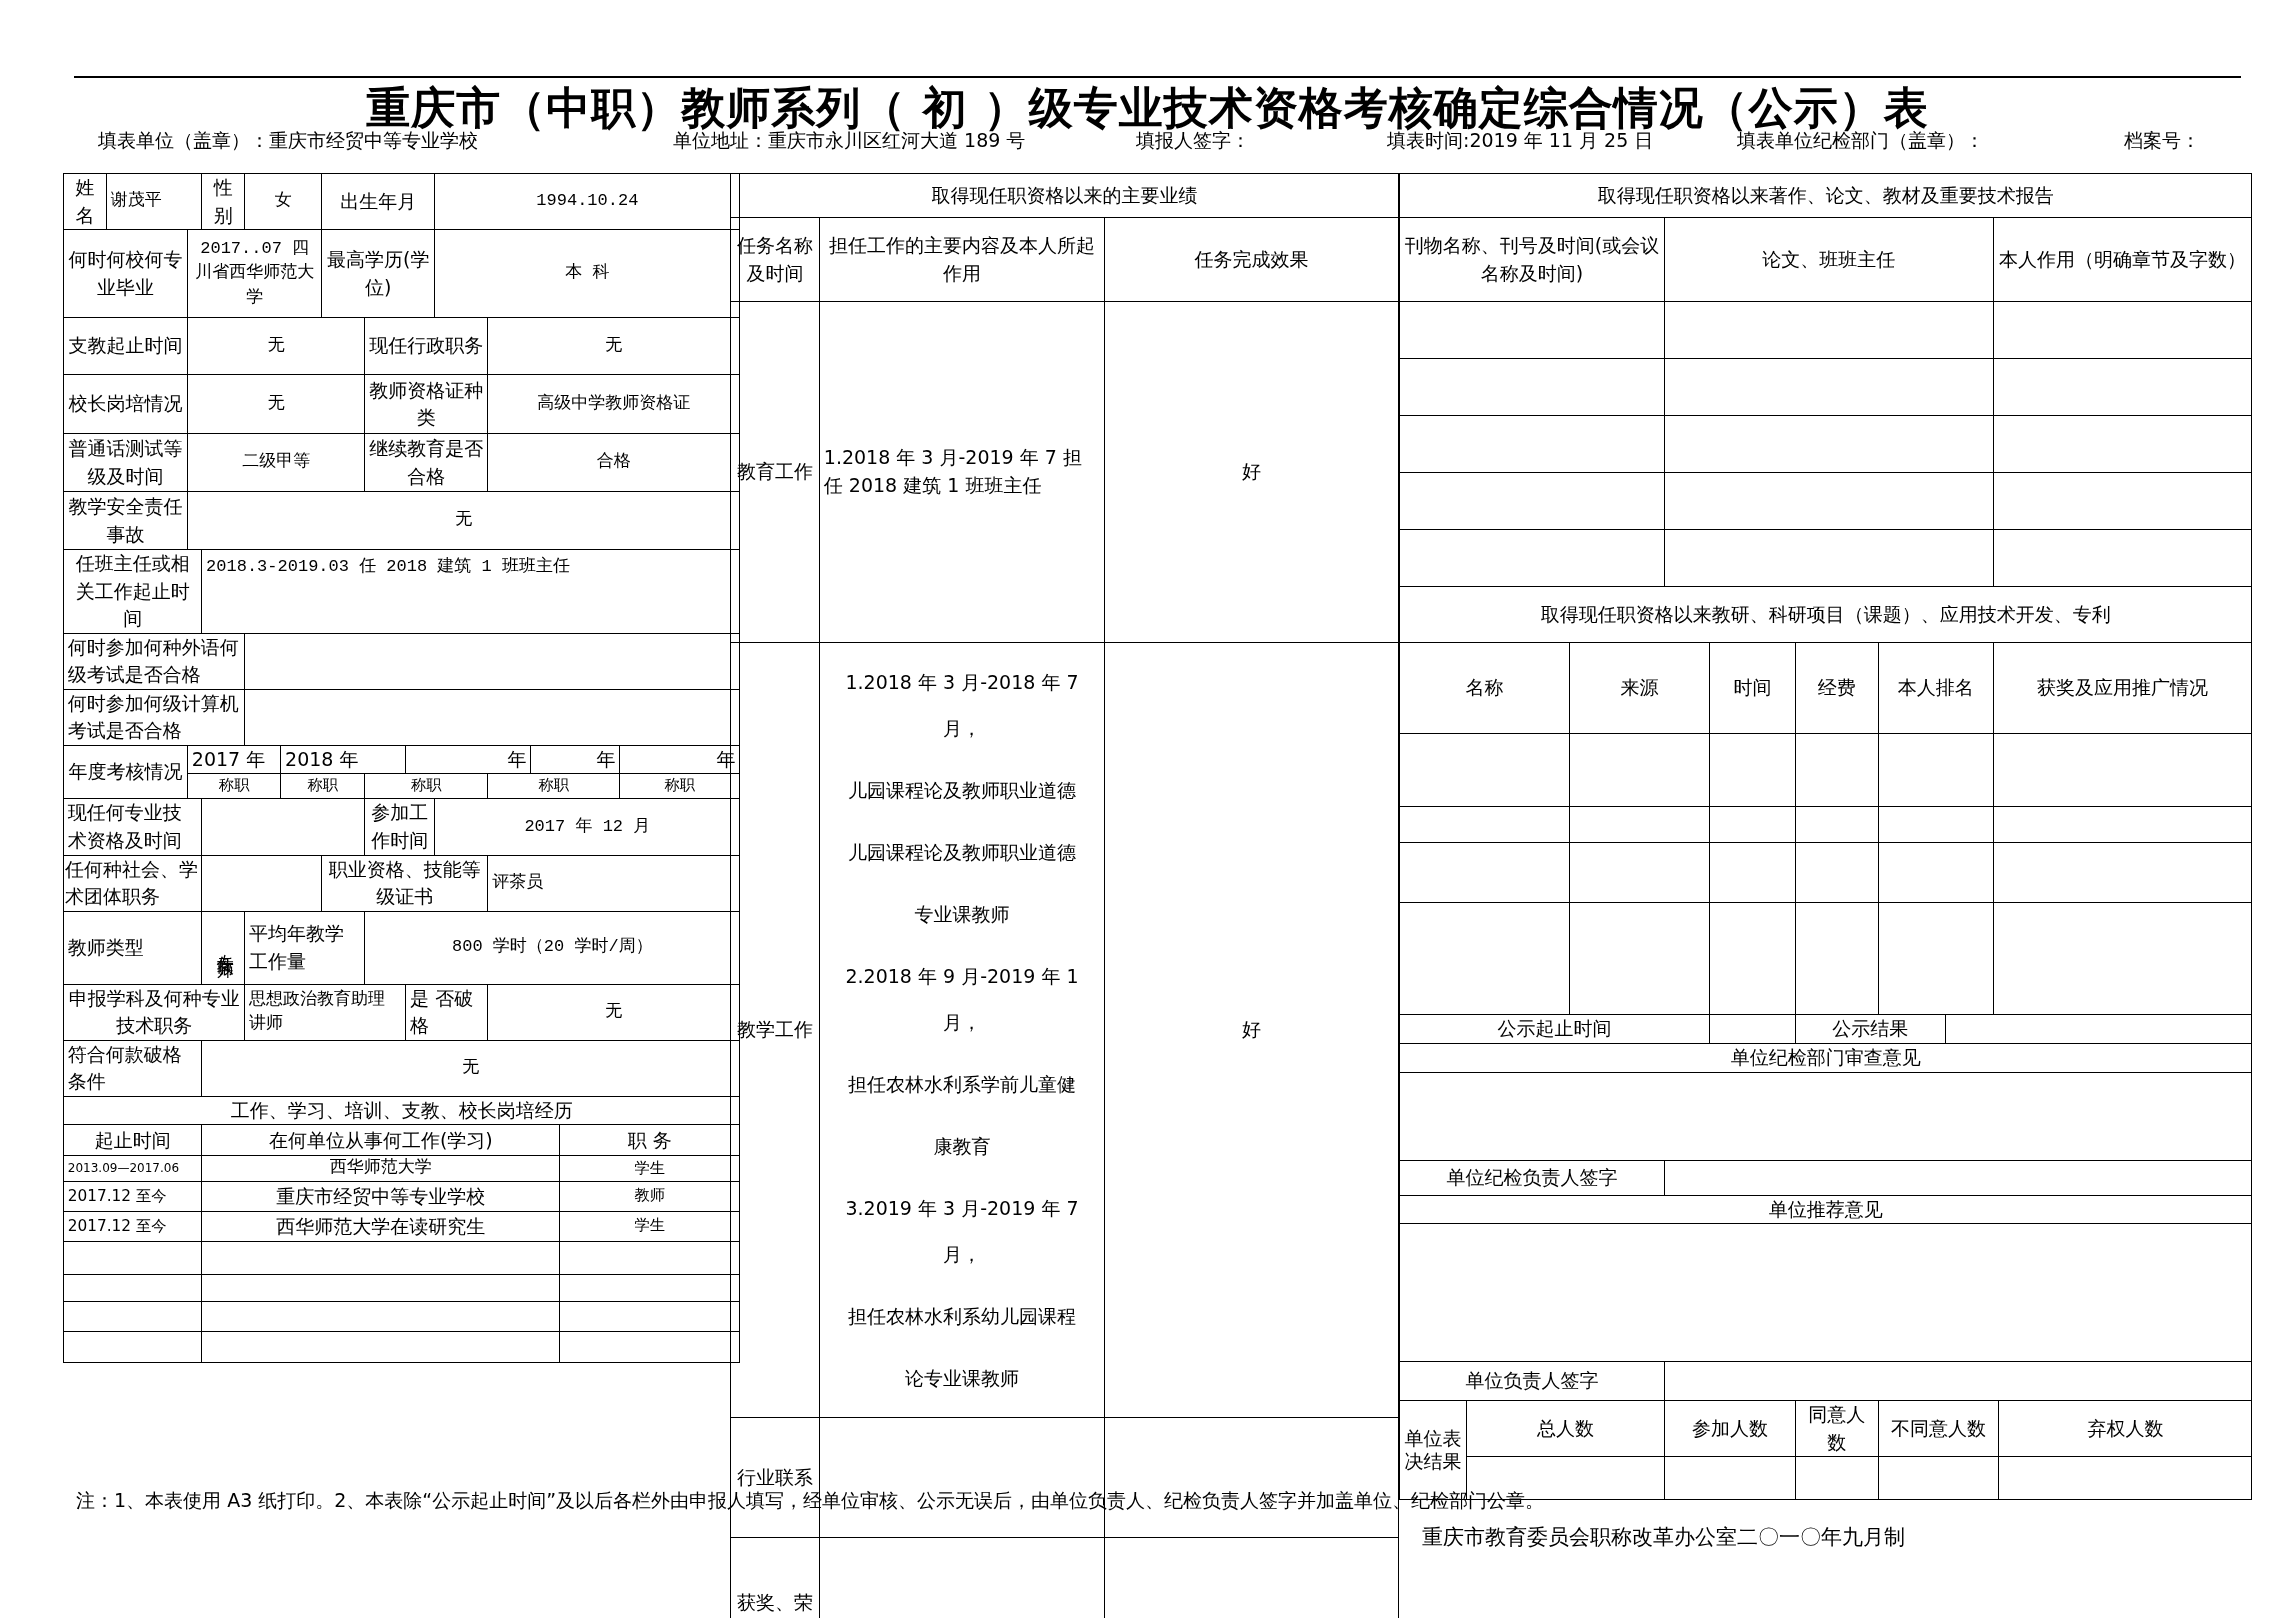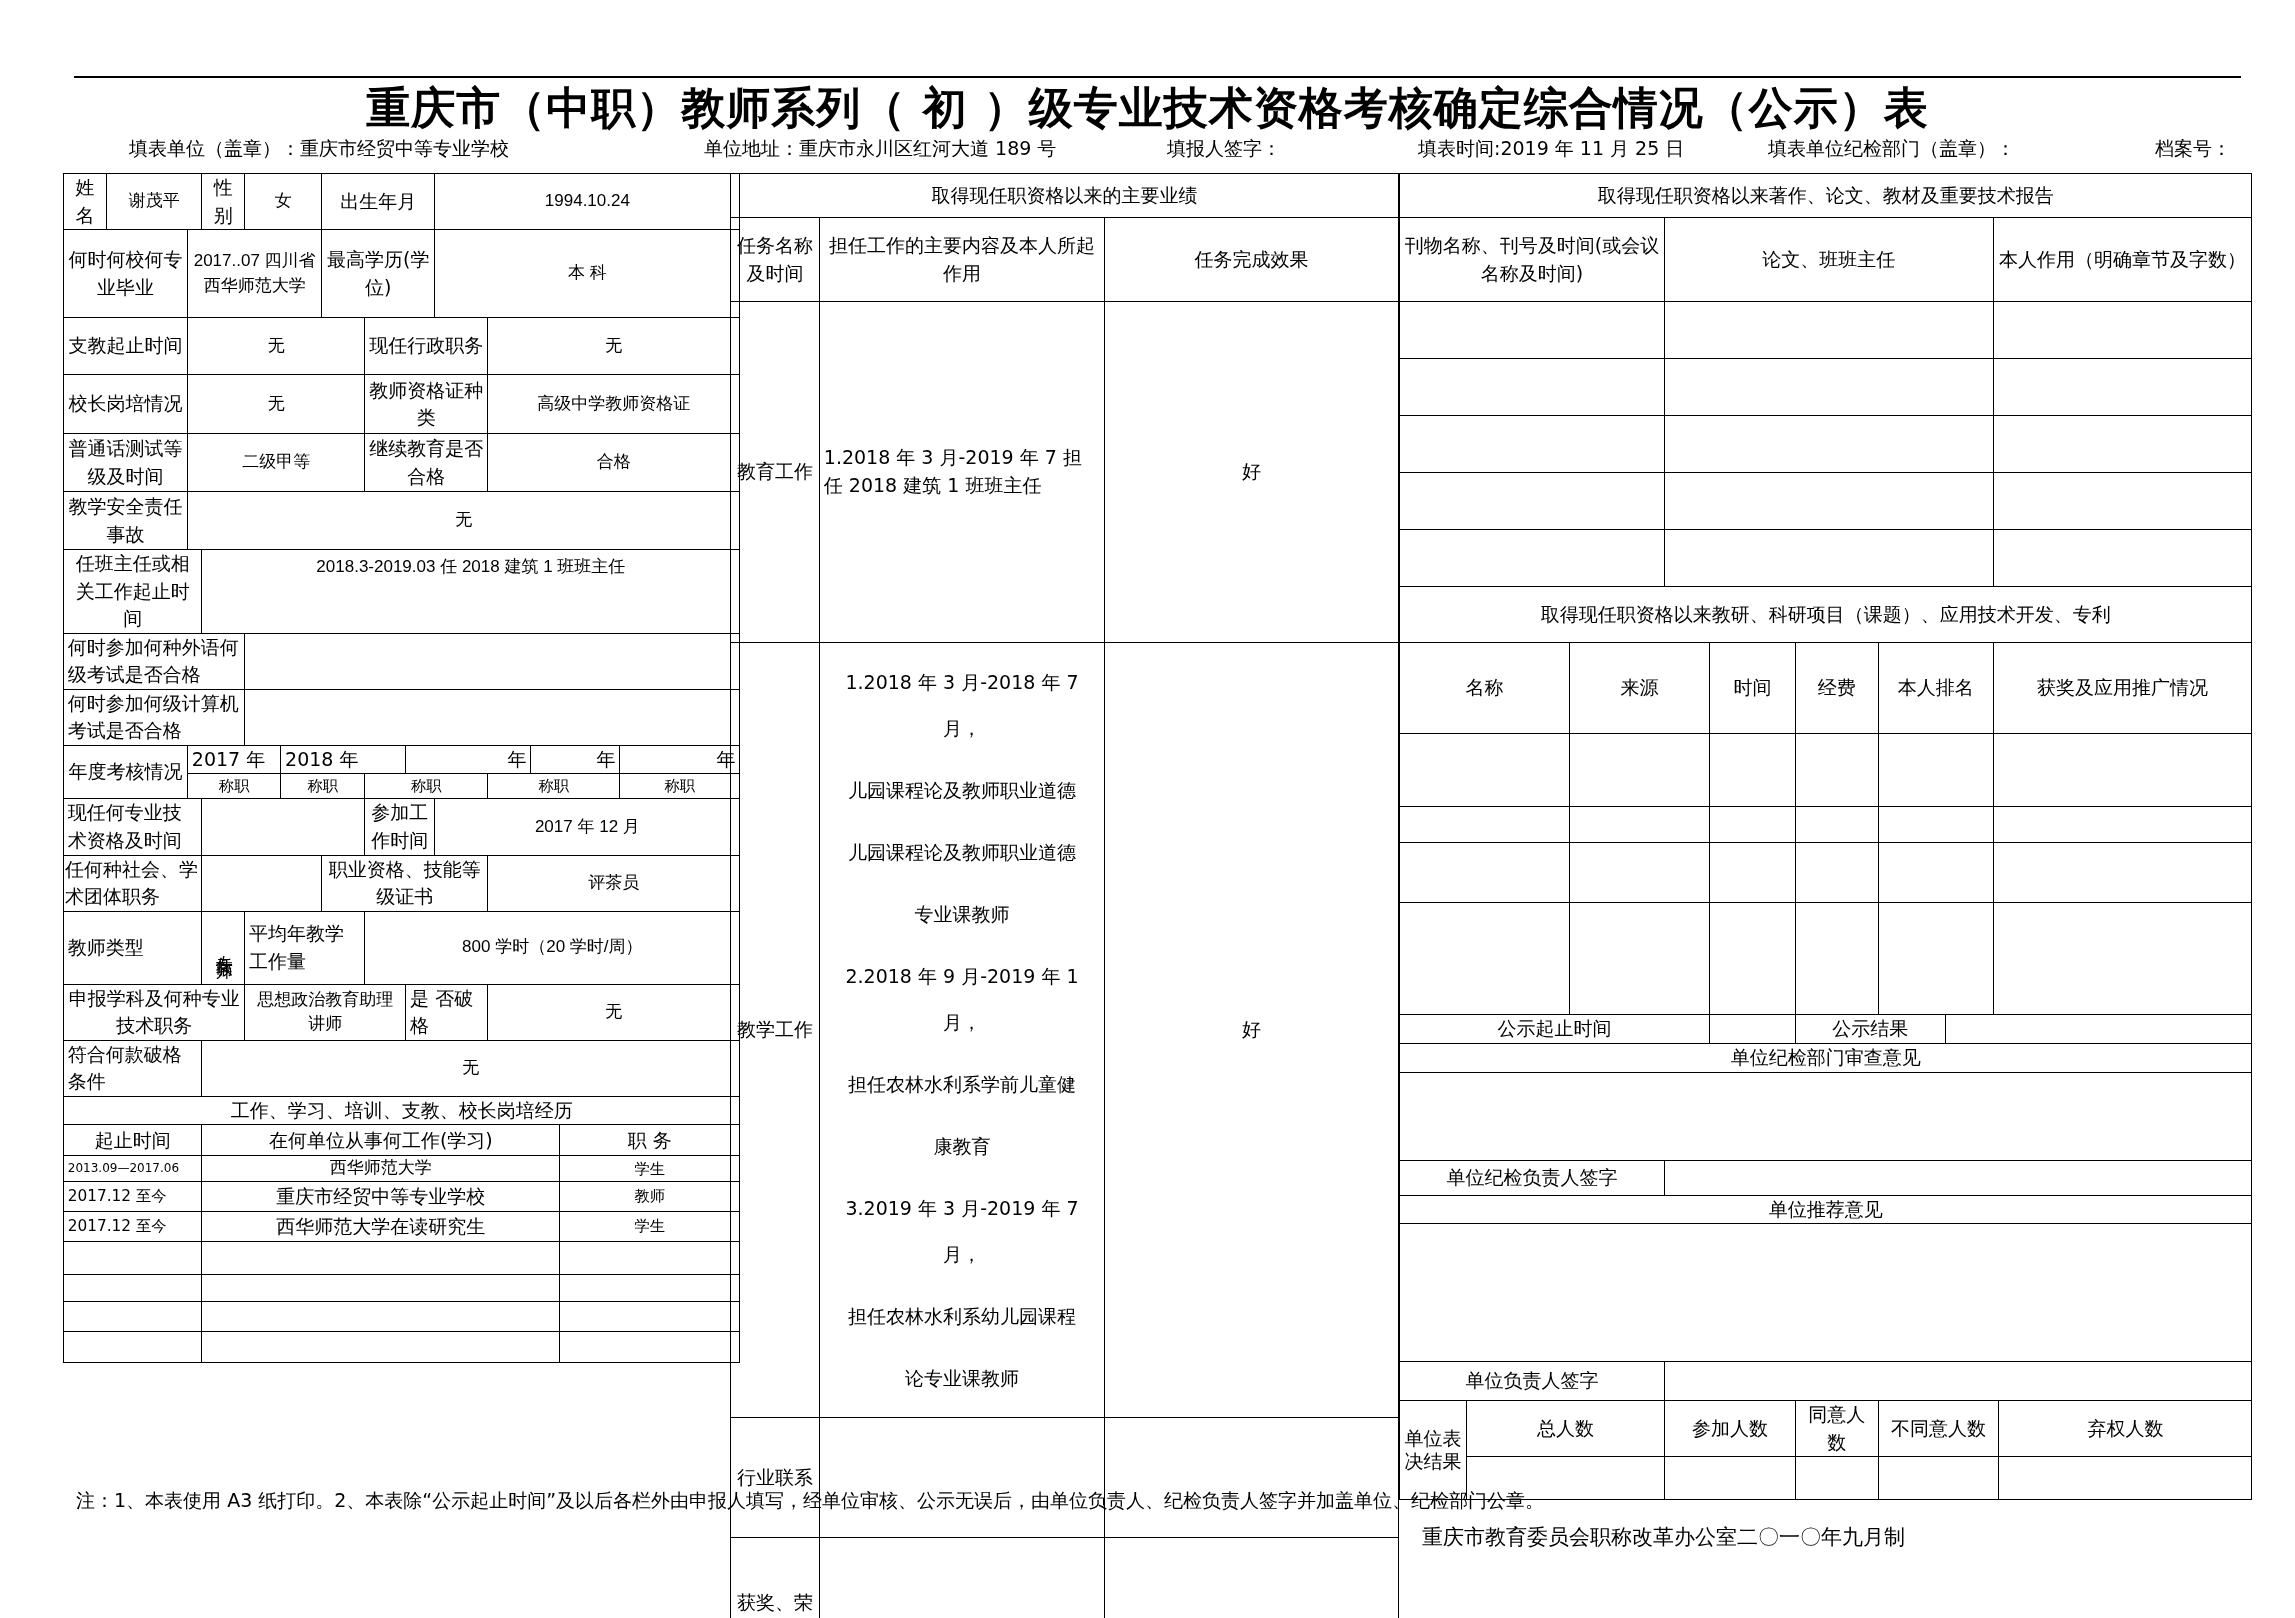--- a/index.html
+++ b/index.html
@@ -1,26 +1,26 @@
 <!DOCTYPE html>
 <html style="font-size:7.6px"><head>
 <meta charset="utf-8">
 <style>
   html, body { margin:0; padding:0; background:#ffffff; }
   body { width:2295px; height:1619px; position:relative; overflow:hidden;
          font-family:"DejaVu Sans","Liberation Sans",sans-serif; color:#000; }
   .abs { position:absolute; }
   .topline { left:74px; top:76px; width:2167px; height:1.9px; background:#000; }
   .title { left:0; top:79px; width:2295px; text-align:center; font-size:44px; font-weight:bold; letter-spacing:1px; }
-  .meta { top:136px; font-size:19px; white-space:nowrap;margin-left:31px; }
+  .meta { top:128px; font-size:19px; white-space:nowrap; }
   table { border-collapse:collapse; table-layout:fixed; }
   td { border:1.4px solid #000; padding:0 3.8px; text-align:center; vertical-align:middle;
        font-size:19px; line-height:1.45; overflow:hidden; }
   td.l { text-align:left; }
-  td.v { font-family:Liberation Sans, sans-serif; font-size:17px;text-align:center; }
+  td.v { font-family:Liberation Mono, monospace; font-size:17px; }
   .panel { position:absolute; top:173px; }
   .lines p { margin:16px; line-height:46px; text-align:center; }
   .note { left:76px; top:1488px; font-size:19px; white-space:nowrap; }
   .credit { left:1422px; top:1523px; font-size:21px; white-space:nowrap; }
   .vtext { writing-mode:vertical-rl; letter-spacing:8.6px; }
 </style>
 </head>
 <body>
 
 <div class="abs topline"></div>

